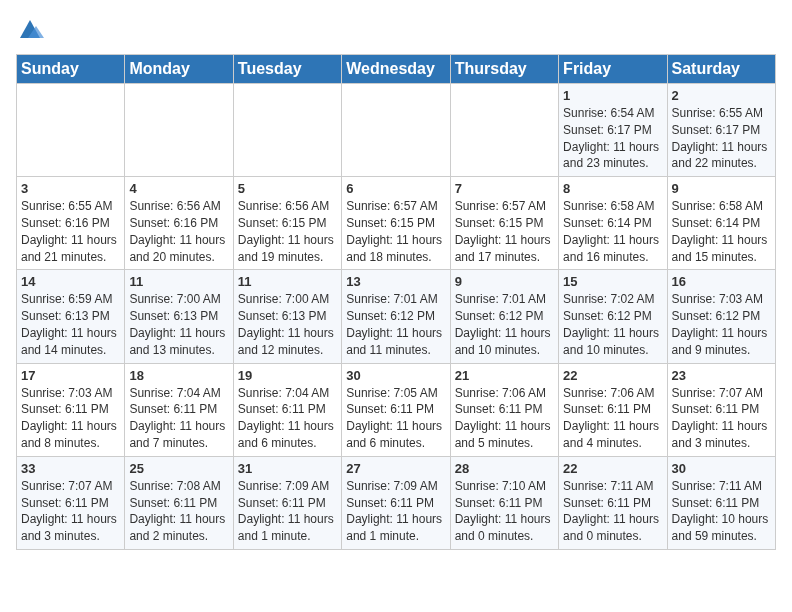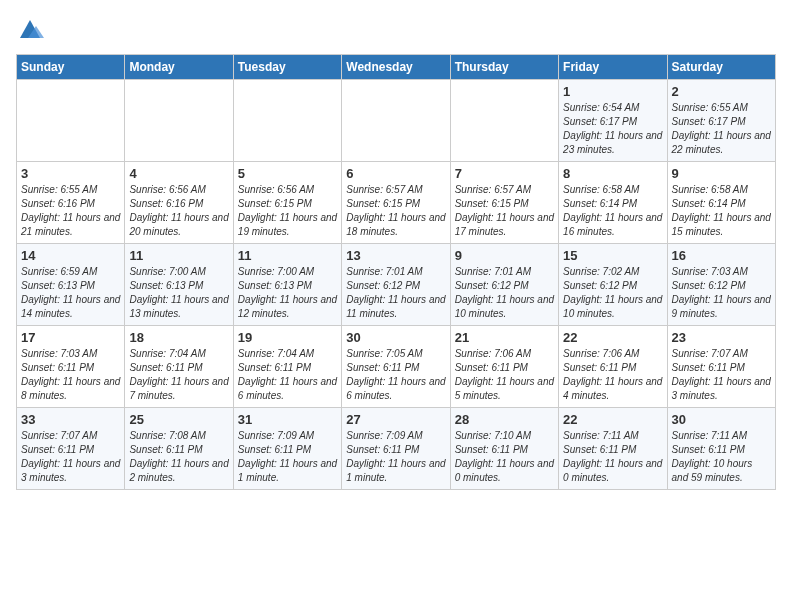--- a/index.html
+++ b/index.html
@@ -38,21 +38,21 @@
       margin-bottom: 10px;
     }
     table {
       width: 100%;
       border-collapse: collapse;
       table-layout: fixed;
     }
     thead tr th {
       background-color: #2e75b6;
       color: #fff;
-      font-size: 12px;
+      font-size: 16px;
       font-weight: bold;
       padding: 5px 4px;
       text-align: left;
       border: 1px solid #ccc;
     }
     tbody tr td {
       vertical-align: top;
       padding: 4px 4px;
       border: 1px solid #ccc;
       font-size: 10px;
@@ -63,24 +63,23 @@
     tbody tr:nth-child(odd) td {
       background: #f5f8fc;
     }
     .day-number {
       font-size: 13px;
       font-weight: bold;
       display: block;
       margin-bottom: 2px;
     }
     .day-info {
-      font-size: 10px;
+      font-size: 12px;
       line-height: 1.4;
       color: #333;
-      font-style: italic;
     }
     .empty-cell {
       background: #fff !important;
     }
   </style>
 </head>
 <body>
 
 <div class="header-top">
   <div class="logo">

